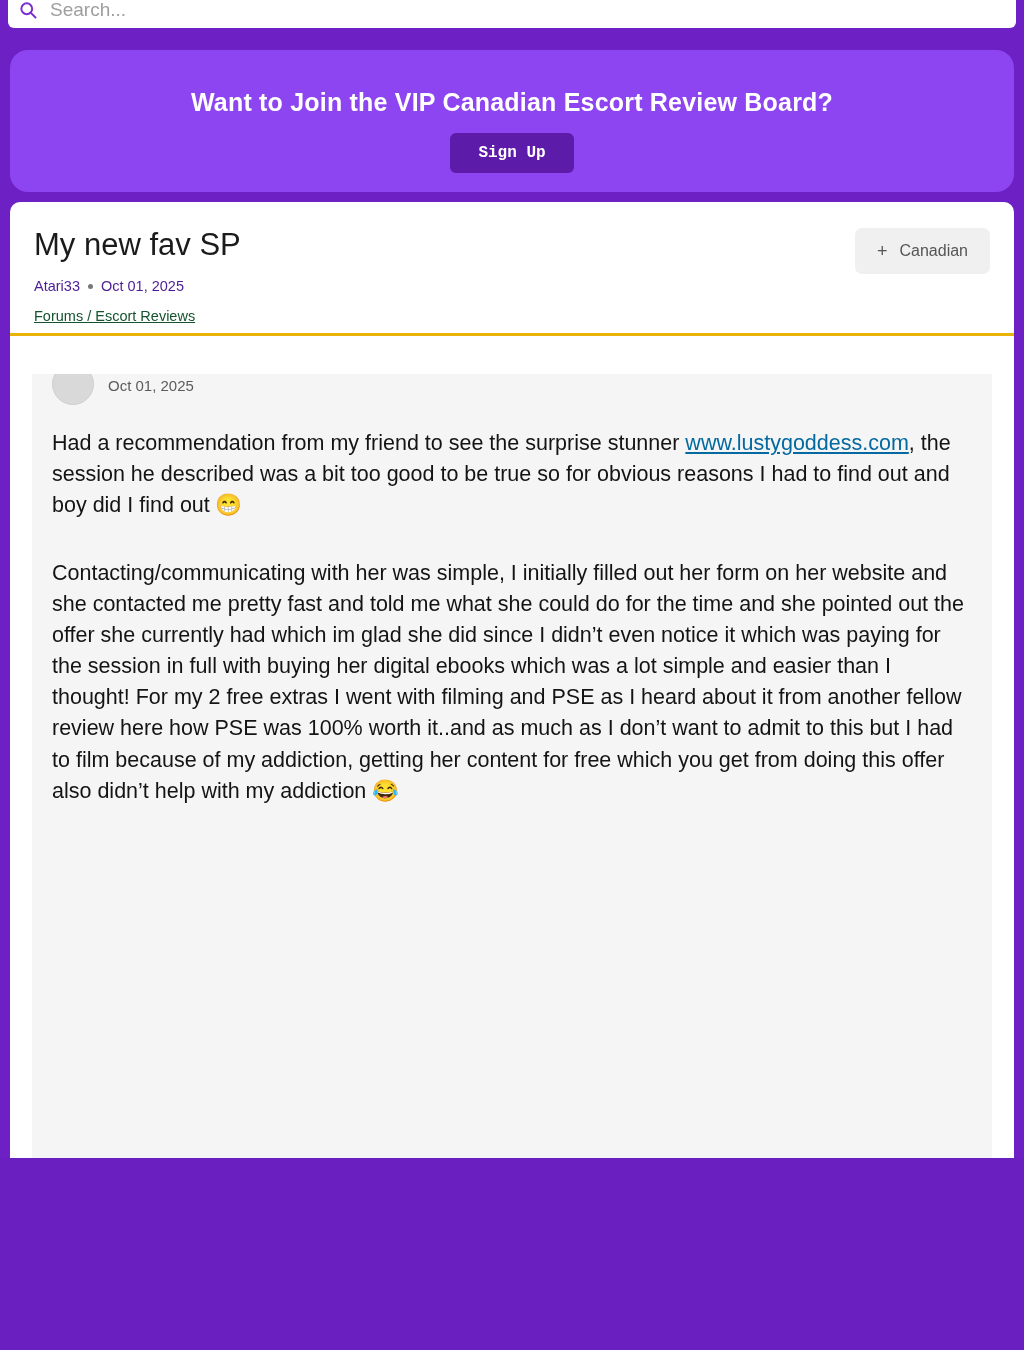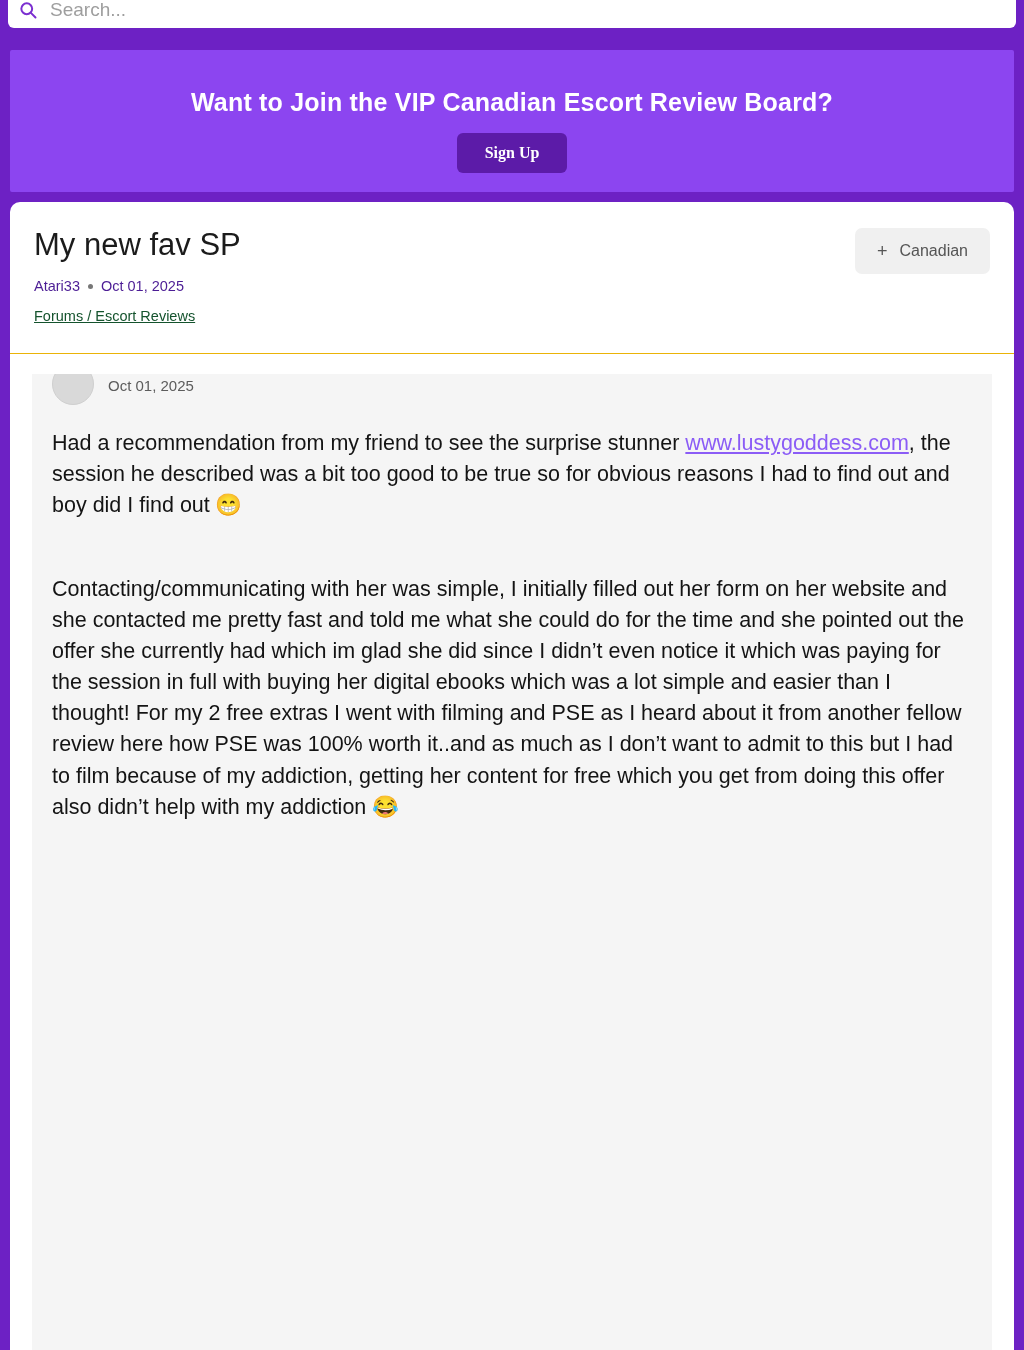--- a/index.html
+++ b/index.html
@@ -4,21 +4,21 @@
 <style>
   html, body {
     margin: 0;
     padding: 0;
     background: #6a1fc0;
     font-family: "Liberation Sans", sans-serif;
   }
   #page {
     position: relative;
     width: 1024px;
-    height: 1350px;
+    height: 1158px;
     overflow: hidden;
     background: #6d21c4;
   }
 
   
   .search-wrap {
     position: absolute;
     top: -8px;
     left: 8px;
     right: 8px;
@@ -49,21 +49,21 @@
   .search-input::placeholder { color: #9e9e9e; }
 
   
   .promo {
     position: absolute;
     top: 50px;
     left: 10px;
     right: 10px;
     height: 142px;
     background: #8c45f0;
-    border-radius: 2px;
+    border-radius: 18px;
     text-align: center;
     box-sizing: border-box;
     padding-top: 38px;
   }
   .promo-title {
     color: #ffffff;
     font-size: 25px;
     font-weight: bold;
     letter-spacing: 0.2px;
   }
@@ -71,38 +71,38 @@
     margin-top: 16px;
     display: inline-block;
     background: #5c1ba8;
     color: #ffffff;
     font-size: 16px;
     font-weight: bold;
     padding: 11px 28px;
     border-radius: 6px;
     border: none;
     cursor: pointer;
-    font-family: Liberation Serif, serif;
+    font-family: Liberation Mono, monospace;
   }
 
   
   .card {
     position: absolute;
     top: 202px;
     left: 10px;
     right: 10px;
     bottom: 0;
     background: #ffffff;
     border-radius: 10px 10px 0 0;
     overflow: hidden;
   }
   .card-header {
     position: relative;
-    padding: 26px 24px 28px 24px;
-    border-bottom: 1px solid #eab308;
+    padding: 26px 24px 8px 24px;
+    border-bottom: 3px solid #eab308;
   }
   .post-title {
     font-size: 31px;
     color: #1b1b1b;
     font-weight: normal;
     margin: 0;
     line-height: 1.1;
   }
   .meta {
     margin-top: 16px;
@@ -181,23 +181,23 @@
     color: #5c5c5c;
     margin-top: -12px;
   }
   .para {
     font-size: 21.5px;
     line-height: 1.45;
     color: #141414;
     margin: 22px 0 0 0;
     font-family: "Liberation Sans", sans-serif;
   }
-  .para.spaced { margin-top: 52px; }
+  .para.spaced { margin-top: 36px; }
   .link {
-    color: #8b5cf6;
+    color: #0369a1;
     text-decoration: underline;
     cursor: pointer;
   }
 </style>
 </head>
 <body>
 
 <div id="page">
 
   <div class="search-wrap">

